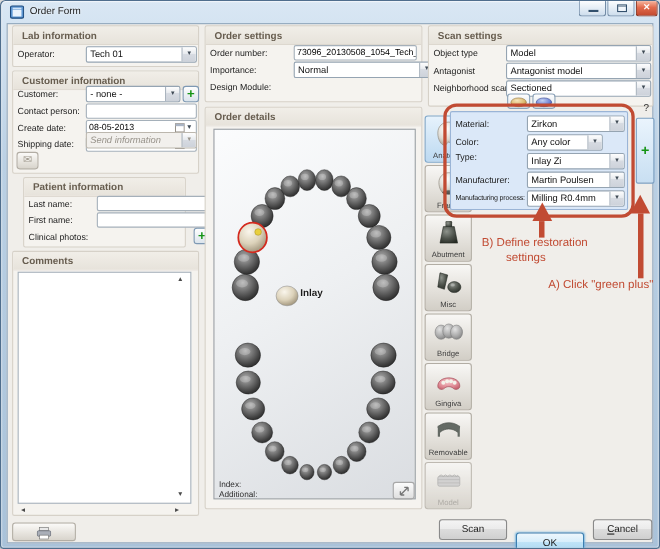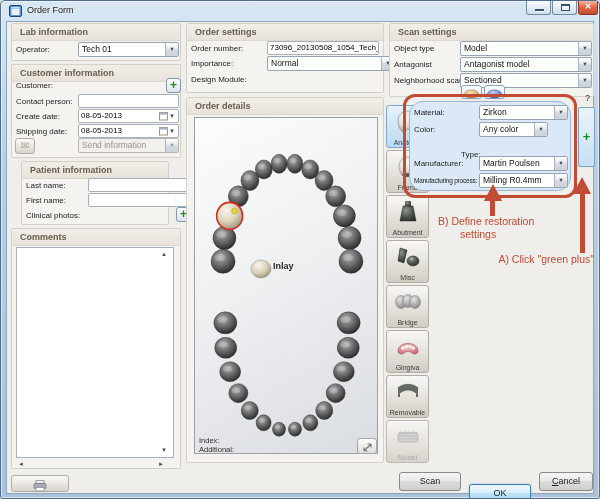--- a/index.html
+++ b/index.html
@@ -36,21 +36,21 @@
   .sq{position:absolute;border:1px solid #b2ada4;border-radius:3px;background:linear-gradient(#fbfaf8,#e6e3dd 60%,#d8d4cc);}
   .tb{position:absolute;left:385px;width:43px;height:43px;border:1px solid #b2ada4;border-radius:3px;
         background:linear-gradient(#f8f7f5,#e2dfd9 60%,#d2cec6);cursor:pointer;}
   .tb .tblbl{position:absolute;bottom:1px;left:0;right:0;text-align:center;font-size:7px;color:#3c3c3c;}
   .tb svg{position:absolute;left:50%;top:3px;transform:translateX(-50%);}
   .tb.sel{background:linear-gradient(#e6f2fc,#bcd9f1);border-color:#7fa8cc;}
   .tb.dis{opacity:.8;}
   .tb.dis .tblbl{color:#9d9a94;}
   .canvas{position:absolute;left:7px;top:19px;width:184px;height:337px;border:1px solid #9aa0a6;
         background:linear-gradient(150deg,#fbfcfd 0%,#eef0f2 45%,#dadde1 100%);}
-  .restor{position:absolute;left:408px;top:100px;width:162px;height:90px;background:#dbe8f8;border:1px solid #9ab4d6;border-radius:14px;z-index:5;}
+  .restor{position:absolute;left:408px;top:100px;width:162px;height:90px;background:#dbe8f8;border:1px solid #9ab4d6;border-radius:2px;z-index:5;}
   .rlbl{position:absolute;font-size:8px;color:#1c1c1c;white-space:nowrap;}
   .redbox{position:absolute;left:402px;top:93px;width:174px;height:104px;border:3px solid #c14b33;border-radius:12px;z-index:6;pointer-events:none;}
   .ann{position:absolute;color:#c14b33;font-size:10.5px;z-index:7;pointer-events:none;white-space:nowrap;}
   .arrowshaft{position:absolute;width:5px;background:#c14b33;z-index:7;pointer-events:none;}
   .arrowhead{position:absolute;width:0;height:0;border-left:9px solid transparent;border-right:9px solid transparent;border-bottom:17px solid #c14b33;z-index:7;pointer-events:none;}
   .btn{position:absolute;height:19px;border:1px solid #8a8a8a;border-radius:3px;font-size:9px;color:#1c1c1c;text-align:center;line-height:17px;
         background:linear-gradient(#f4f4f4,#ebebeb 45%,#dddddd 46%,#cfcfcf);cursor:pointer;}
   .btn.okf{border-color:#3c7fb1;background:linear-gradient(#eef7fd,#d7eefb 45%,#bfe3f7 46%,#a9d6ef);box-shadow:0 0 2px #7ab8e0;margin-top:12px;}
   .cancel-label{display:inline-block;}
   .cancel-label::first-letter{text-decoration:underline;}
@@ -125,20 +125,21 @@
 
   <div class="grp" style="left:10px;top:22px;width:170px;height:38px;">
     <div class="hdr">Lab information</div>
     <div class="lbl" style="left:4px;top:21px;">Operator:</div>
     <div class="combo" style="left:66px;top:18px;width:101px;"><span>Tech 01</span><span class="arr">▼</span></div>
   </div>
 
   <div class="grp" style="left:10px;top:63px;width:170px;height:94px;">
     <div class="hdr">Customer information</div>
     <div class="lbl" style="left:4px;top:16px;">Customer:</div>
+    <div class="combo" style="left:66px;top:13px;width:86px;"><span>- none -</span><span class="arr">▼</span></div>
     <div class="plusbtn" style="left:154px;top:13px;"><span>+</span></div>
     <div class="lbl" style="left:4px;top:32px;">Contact person:</div>
     <div class="inp" style="left:66px;top:29px;width:101px;"></div>
     <div class="lbl" style="left:4px;top:47px;">Create date:</div>
     <div class="inp" style="left:66px;top:44px;width:101px;"><span>08-05-2013</span>
       <span class="datebox">
           <svg width="9" height="10" viewBox="0 0 9 10">
             <rect x="0.5" y="1.5" width="8" height="7.5" fill="#fff" stroke="#98928a"></rect>
             <rect x="0.5" y="1.5" width="8" height="2.2" fill="#aab4c4"></rect>
           </svg>
@@ -149,21 +150,21 @@
     <div class="inp" style="left:66px;top:59px;width:101px;"><span>08-05-2013</span>
       <span class="datebox">
           <svg width="9" height="10" viewBox="0 0 9 10">
             <rect x="0.5" y="1.5" width="8" height="7.5" fill="#fff" stroke="#98928a"></rect>
             <rect x="0.5" y="1.5" width="8" height="2.2" fill="#aab4c4"></rect>
           </svg>
           <span>▼</span>
         </span>
     </div>
     <div class="sq" style="left:3px;top:73px;width:20px;height:16px;text-align:center;line-height:14px;font-size:10px;color:#a39d92;"><span>✉</span></div>
-    <div class="combo dis" style="left:66px;top:73px;width:101px;"><span>Send information</span><span class="arr">▼</span></div>
+    <div class="combo dis" style="left:66px;top:55px;width:101px;font-style:italic;"><span>Send information</span><span class="arr">▼</span></div>
   </div>
 
   <div class="grp" style="left:20px;top:160px;width:148px;height:64px;">
     <div class="hdr">Patient information</div>
     <div class="lbl" style="left:4px;top:19px;">Last name:</div>
     <div class="inp" style="left:66px;top:16px;width:101px;"></div>
     <div class="lbl" style="left:4px;top:34px;">First name:</div>
     <div class="inp" style="left:66px;top:31px;width:101px;"></div>
     <div class="lbl" style="left:4px;top:49px;">Clinical photos:</div>
     <div class="plusbtn" style="left:154px;top:45px;"><span>+</span></div>
@@ -362,21 +363,22 @@
         <path d="M4 9 Q6 6.5 8 9 Q10 6.5 12 9 Q14 6.5 16 9 Q18 6.5 20 9 Q21 7.5 22 9" fill="none" stroke="#9b9b9b" stroke-width="0.7"></path>
       </svg>
     <span class="tblbl">Model</span>
   </div>
 
   <div class="restor">
     <div class="rlbl" style="left:4px;top:6px;">Material:</div>
     <div class="combo" style="left:69px;top:3px;width:89px;"><span>Zirkon</span><span class="arr">▼</span></div>
     <div class="rlbl" style="left:4px;top:23px;">Color:</div>
     <div class="combo" style="left:69px;top:20px;width:69px;"><span>Any color</span><span class="arr">▼</span></div>
-    <div class="rlbl" style="left:4px;top:48px;margin-left:47px;">Type:</div>
+    <div class="rlbl" style="left:4px;top:36px;">Type:</div>
+    <div class="combo" style="left:69px;top:37px;width:89px;"><span>Inlay Zi</span><span class="arr">▼</span></div>
     <div class="rlbl" style="left:4px;top:57px;">Manufacturer:</div>
     <div class="combo" style="left:69px;top:54px;width:89px;"><span>Martin Poulsen</span><span class="arr">▼</span></div>
     <div class="rlbl" style="left:4px;top:75px;font-size:6.5px;letter-spacing:-0.2px;">Manufacturing process:</div>
     <div class="combo" style="left:69px;top:71px;width:89px;"><span>Milling R0.4mm</span><span class="arr">▼</span></div>
   </div>
 
   <div class="help">?</div>
   <div class="bigplus"><span>+</span></div>
 
   <div class="redbox"></div>

